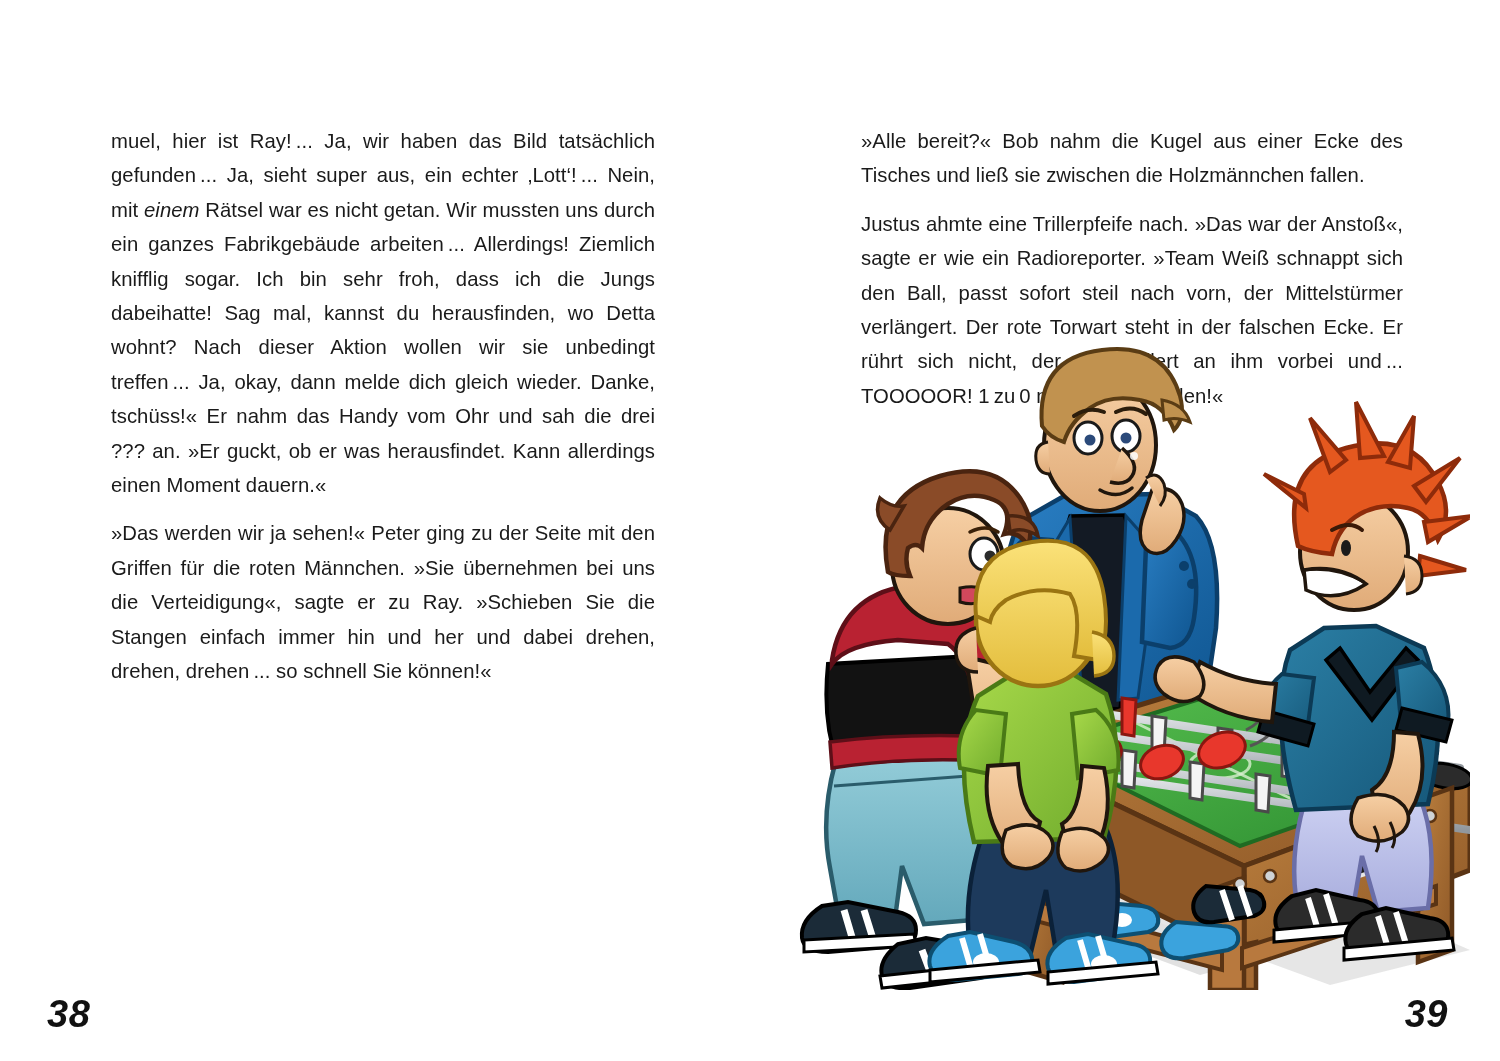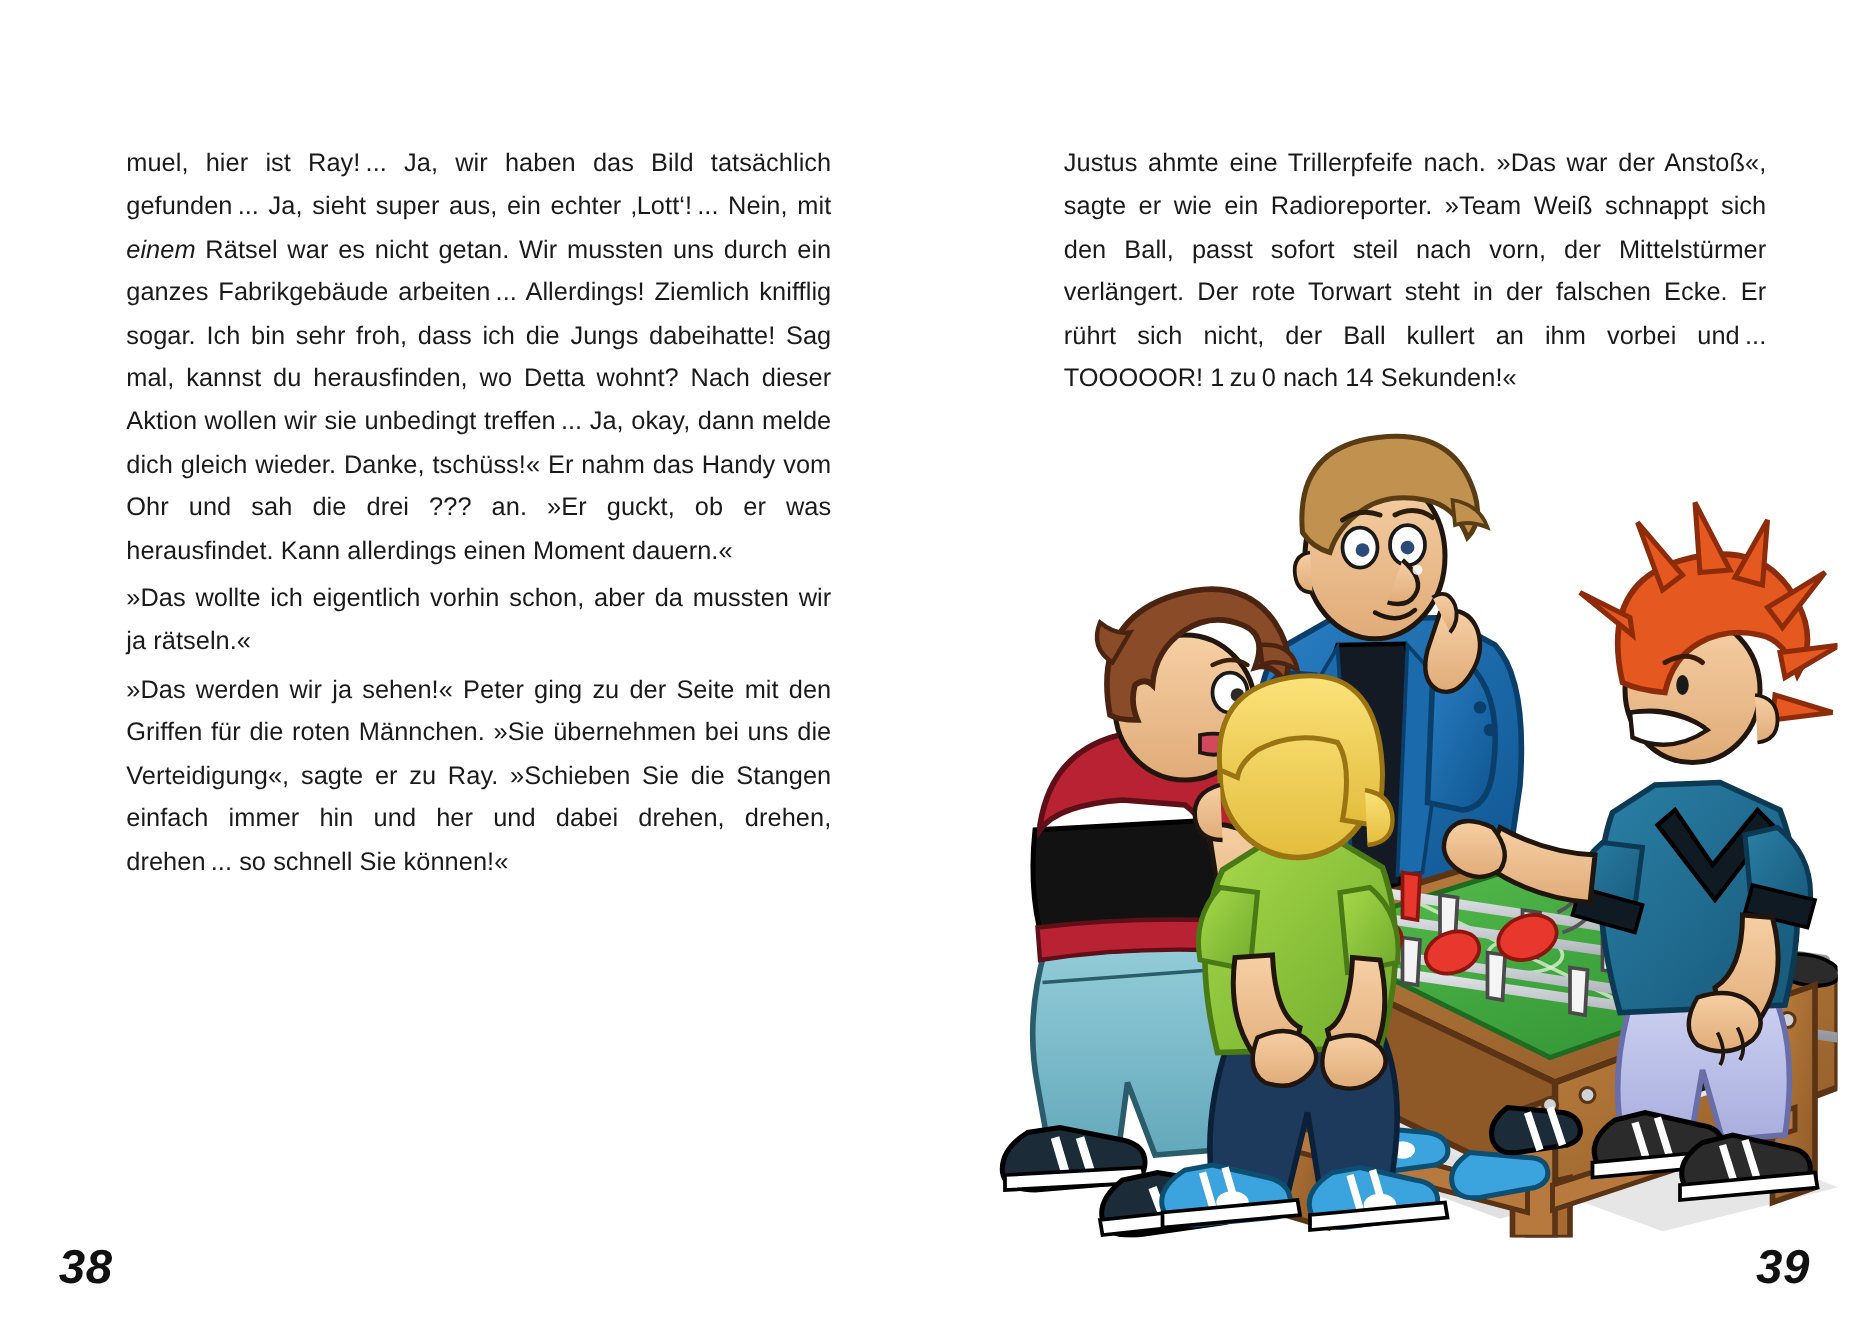--- a/index.html
+++ b/index.html
@@ -31,21 +31,21 @@
     color: #1a1a1a;
     text-align: justify;
     text-justify: inter-word;
     hyphens: manual;
     letter-spacing: 0.05px;
   }
   .text-col.left  { left: 97px; }
   .text-col.right { left: 847px; width: 570px; }
 
   .para {
-    margin: 4px;
+    margin: 14px;
     text-indent: 0;
   }
   .para + .para { margin-top: 0; }
   .para em { font-style: italic; }
 
   
   .para { text-align-last: left; }
 
   
   .folio {
@@ -70,26 +70,26 @@
   }
   .illustration svg { display: block; width: 100%; height: 100%; }
 </style>
 </head>
 <body>
 
 <div class="page-spread">
 
   <div class="text-col left">
     <p class="para">muel, hier ist Ray! ... Ja, wir haben das Bild tatsächlich gefunden ... Ja, sieht super aus, ein echter ‚Lott‘! ... Nein, mit <em>einem</em> Rätsel war es nicht getan. Wir mussten uns durch ein ganzes Fabrikgebäude arbeiten ... Allerdings! Ziemlich knifflig sogar. Ich bin sehr froh, dass ich die Jungs dabeihatte! Sag mal, kannst du herausfinden, wo Detta wohnt? Nach dieser Aktion wollen wir sie unbedingt treffen ... Ja, okay, dann melde dich gleich wieder. Danke, tschüss!« Er nahm das Handy vom Ohr und sah die drei ??? an. »Er guckt, ob er was herausfindet. Kann allerdings einen Moment dauern.«</p>
-    <p class="para">»Das wollte ich eigentlich vorhin schon, aber da mussten wir ja rätseln.«</p>
     <p class="para">»Das werden wir ja sehen!« Peter ging zu der Seite mit den Griffen für die roten Männchen. »Sie übernehmen bei uns die Verteidigung«, sagte er zu Ray. »Schieben Sie die Stangen einfach immer hin und her und dabei drehen, drehen, drehen ... so schnell Sie können!«</p>
   </div>
   <div class="folio left">38</div>
 
   <div class="text-col right">
+    <p class="para">»Alle bereit?« Bob nahm die Kugel aus einer Ecke des Tisches und ließ sie zwischen die Holzmännchen fallen.</p>
     <p class="para">Justus ahmte eine Trillerpfeife nach. »Das war der Anstoß«, sagte er wie ein Radioreporter. »Team Weiß schnappt sich den Ball, passt sofort steil nach vorn, der Mittelstürmer verlängert. Der rote Torwart steht in der falschen Ecke. Er rührt sich nicht, der Ball kullert an ihm vorbei und ... TOOOOOR! 1 zu 0 nach 14 Sekunden!«</p>
   </div>
   <div class="folio right">39</div>
 
   <div class="illustration">
     <svg viewBox="0 0 700 660" xmlns="http://www.w3.org/2000/svg">
       <defs>
         <linearGradient id="gJacket" x1="0" y1="0" x2="1" y2="1">
           <stop offset="0%" stop-color="#2a7fc4"></stop>
             <stop offset="100%" stop-color="#0f5590"></stop>

